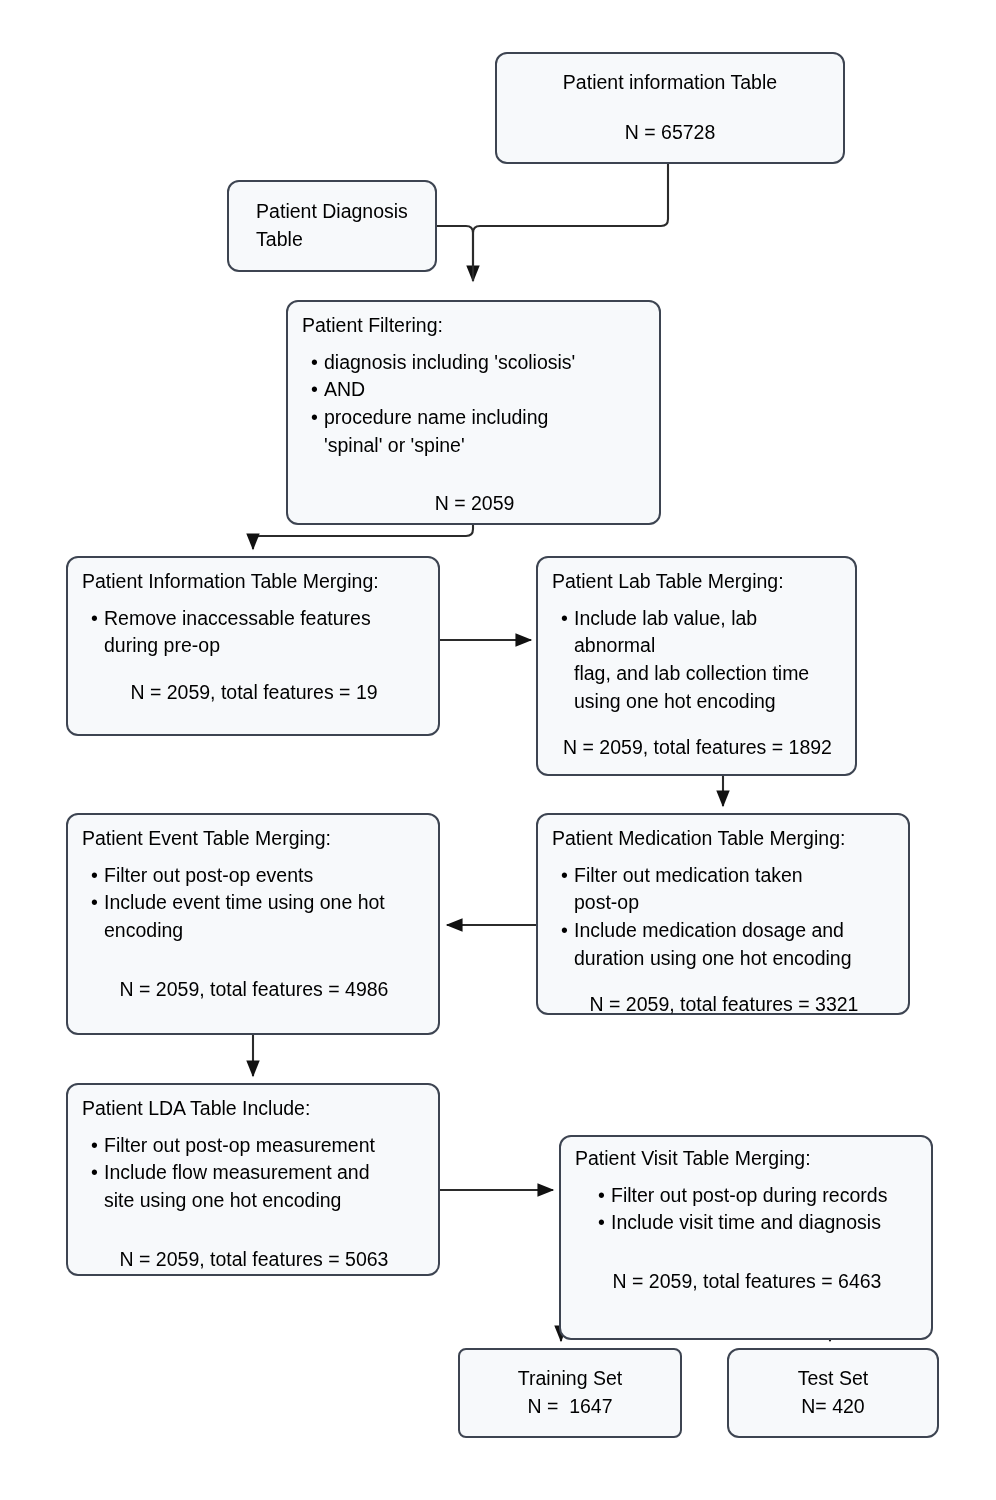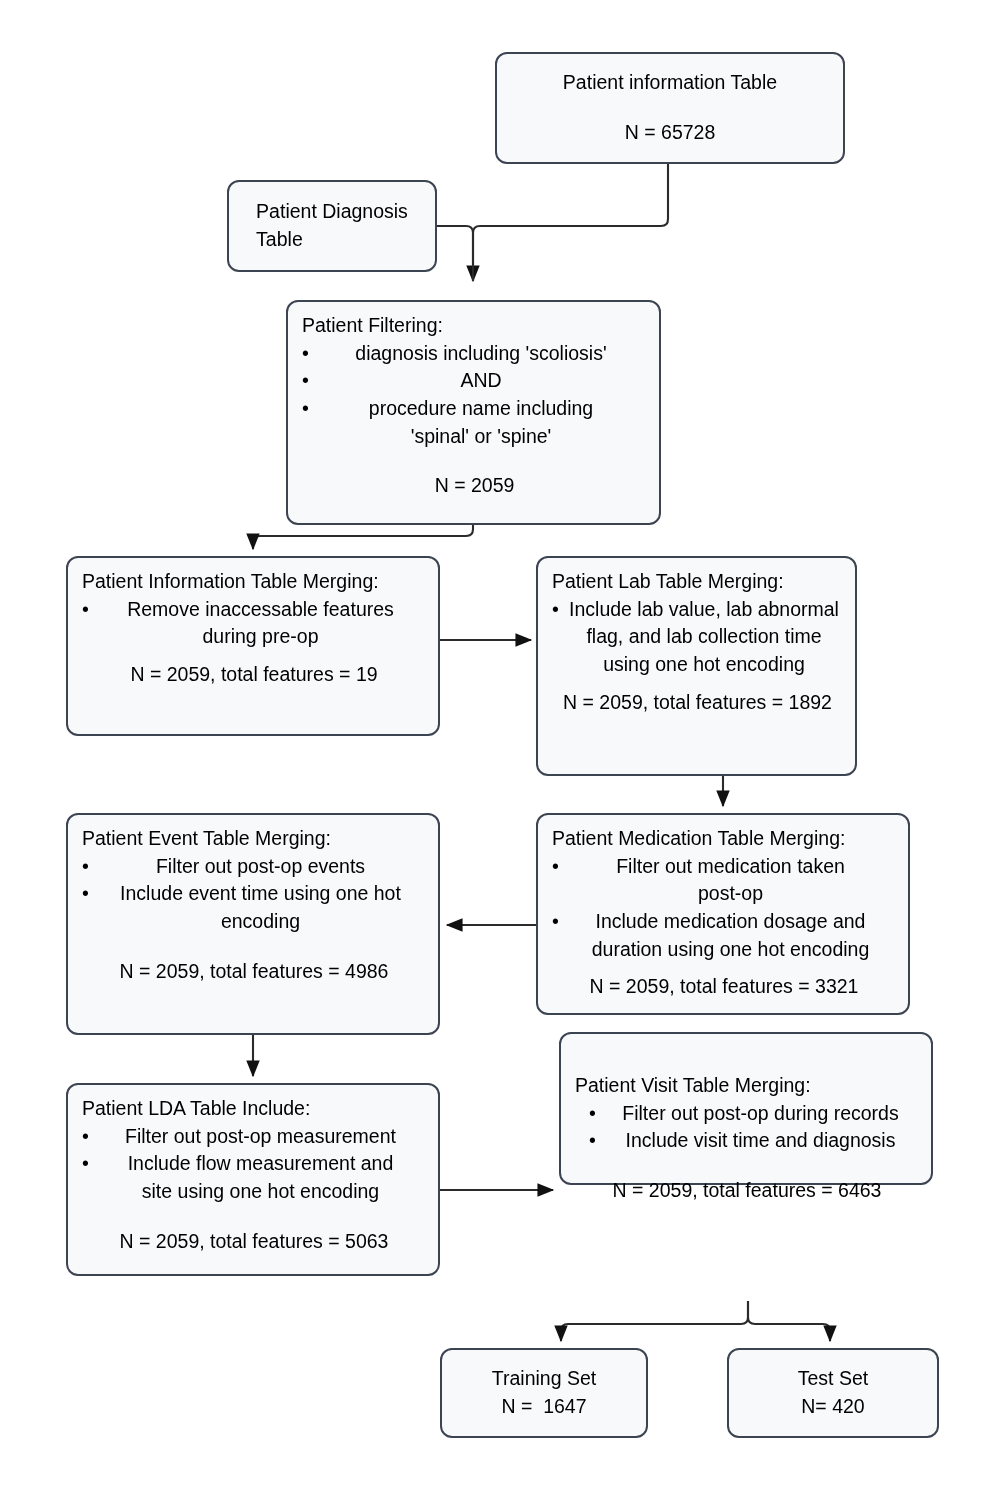--- a/index.html
+++ b/index.html
@@ -31,24 +31,23 @@
     border-radius: 12px;
     color: #000000;
     font-size: 19.5px;
     line-height: 1.42;
   }
   .node .title {
     text-align: left;
     white-space: pre-line;
   }
   .node .bullets {
-    margin: 0;
+    margin: 9px;
     padding: 0;
     list-style: none;
-    text-align: center;
   }
   .node .bullets li {
     position: relative;
     padding-left: 13px;
     white-space: pre-line;
   }
   .node .bullets li::before {
     content: "\2022";
     position: absolute;
     left: 0;
@@ -177,31 +176,31 @@
     <div class="title">Patient LDA Table Include:</div>
     <ul class="bullets">
       <li>Filter out post-op measurement</li>
       <li>Include flow measurement and
 site using one hot encoding</li>
     </ul>
     <div class="gap-md"></div>
     <div class="count">N = 2059, total features = 5063</div>
   </div>
 
-  <div class="node pad" style="left:559px; top:1032px; width:374px; height:153px; padding-top:38px;">
+  <div class="node pad" style="left:559px; top:1135px; width:374px; height:205px; padding-top:8px;">
     <div class="title">Patient Visit Table Merging:</div>
     <ul class="bullets" style="padding-left:14px;">
       <li>Filter out post-op during records</li>
       <li>Include visit time and diagnosis</li>
     </ul>
     <div class="gap-md"></div>
     <div class="count">N = 2059, total features = 6463</div>
   </div>
 
-  <div class="node centered" style="left:440px; top:1348px; width:208px; height:90px;">
+  <div class="node centered" style="left:458px; top:1348px; width:224px; height:90px;border-radius:8px;">
     <div class="title">Training Set</div>
     <div class="count">N =  1647</div>
   </div>
 
   <div class="node centered" style="left:727px; top:1348px; width:212px; height:90px;">
     <div class="title">Test Set</div>
     <div class="count">N= 420</div>
   </div>
 
 </div>

